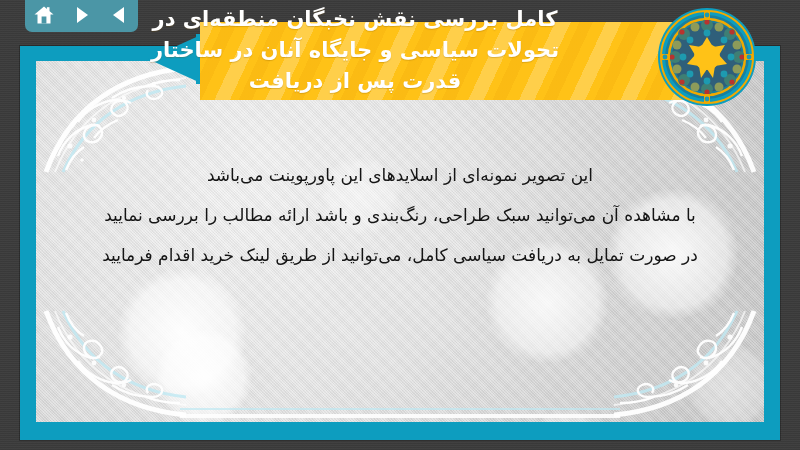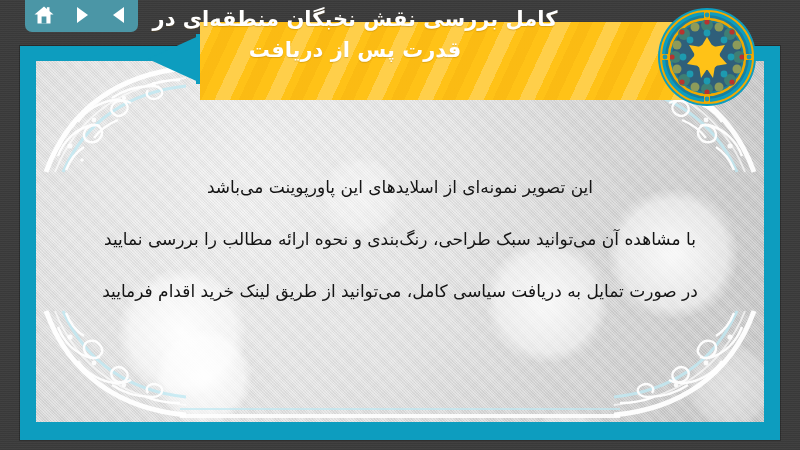--- a/index.html
+++ b/index.html
@@ -125,21 +125,21 @@
   }
 
   
   #body{
     position:absolute;left:40px;right:40px;top:92px;
     direction:rtl;text-align:center;
     color:#141414;
     font-size:17px;line-height:36px;
     z-index:20;
   }
-  #body p{margin:16px;white-space:nowrap;text-align:center;}
+  #body p{margin:4px;white-space:nowrap;text-align:center;}
 </style>
 </head>
 <body>
 
 <div id="viewer">
 
   <div id="navbar">
     <button class="navbtn" aria-label="previous">
       <span>
         <svg width="20" height="20" viewBox="0 0 20 20">
@@ -173,21 +173,21 @@
       <div class="bokeh" style="left:82px;top:208px;width:128px;height:128px;"></div>
       <div class="bokeh" style="left:120px;top:268px;width:96px;height:96px;"></div>
       <div class="bokeh" style="left:450px;top:180px;width:122px;height:122px;opacity:.85;"></div>
       <div class="bokeh" style="left:572px;top:128px;width:130px;height:130px;opacity:.9;"></div>
       <div class="bokeh" style="left:488px;top:348px;width:92px;height:92px;opacity:.6;"></div>
       <div class="bokeh" style="left:286px;top:96px;width:78px;height:78px;opacity:.5;"></div>
       <div class="bokeh" style="left:652px;top:282px;width:86px;height:86px;opacity:.45;"></div>
 
       <div id="body">
         <p>این تصویر نمونه‌ای از اسلایدهای این پاورپوینت می‌باشد</p>
-        <p>با مشاهده آن می‌توانید سبک طراحی، رنگ‌بندی و نحوه ارائه مطالب را بررسی نمایید</p>
+        <p>با مشاهده آن می‌توانید سبک طراحی، رنگ‌بندی و باشد ارائه مطالب را بررسی نمایید</p>
         <p>در صورت تمایل به دریافت سیاسی کامل، می‌توانید از طریق لینک خرید اقدام فرمایید</p>
       </div>
     </div>
 
     <svg class="corner c-tl" viewBox="0 0 150 120">
       <path d="M0 0 H150 V6 C90 10 40 40 14 104 L0 118 Z" fill="none"></path>
       <path d="M150 8 C86 14 34 46 10 112" stroke="#ffffff" stroke-width="5" fill="none" opacity=".95"></path>
       <path d="M150 18 C90 24 42 54 19 112" stroke="#ffffff" stroke-width="2" fill="none" opacity=".65"></path>
       <path d="M150 26 C94 32 50 60 27 112" stroke="#bfe9f3" stroke-width="3" fill="none" opacity=".8"></path>
       <g fill="none" stroke="#ffffff" stroke-width="2.4" opacity=".95">
@@ -274,20 +274,21 @@
   </div>
 
   <div id="banner-wrap">
     <div id="banner-arrow"></div>
     <div id="banner-arrow-box"></div>
     <div id="banner">
       <div class="chev"></div>
     </div>
     <div id="title">
       <span class="line">کامل بررسی نقش نخبگان منطقه‌ای در</span>
+      <span class="line">تحولات سیاسی و جایگاه آنان در ساختار</span>
       <span class="line">قدرت پس از دریافت</span>
     </div>
 
     <svg id="medallion" viewBox="0 0 100 100">
       <circle cx="50" cy="50" r="49" fill="#0d9dbf"></circle>
       <circle cx="50" cy="50" r="46" fill="none" stroke="#f2a900" stroke-width="2"></circle>
       <circle cx="50" cy="50" r="42" fill="#1a7f9e"></circle>
       <circle cx="50" cy="50" r="38" fill="none" stroke="#f2a900" stroke-width="2.5"></circle>
       <circle cx="50" cy="50" r="35" fill="#2f5f7a"></circle>
       <g>

